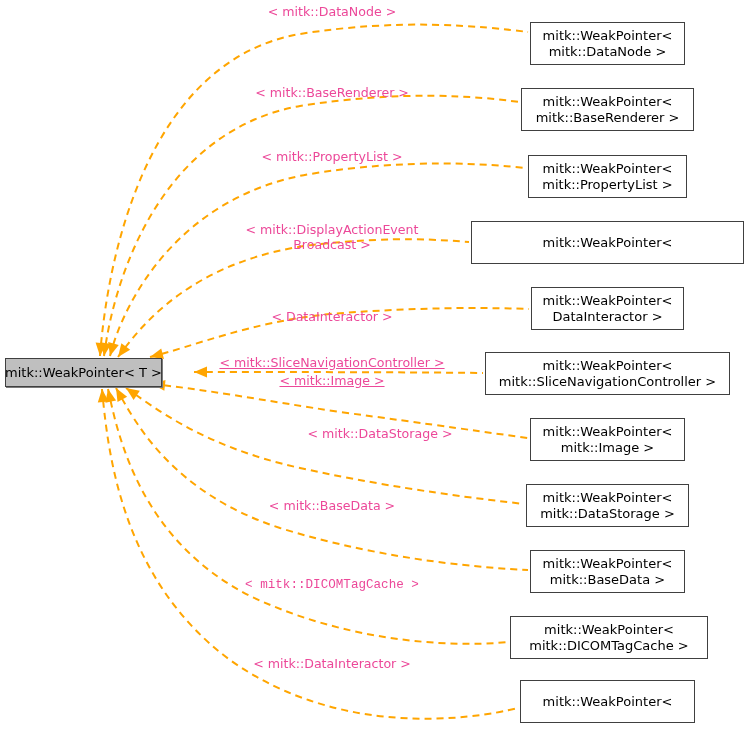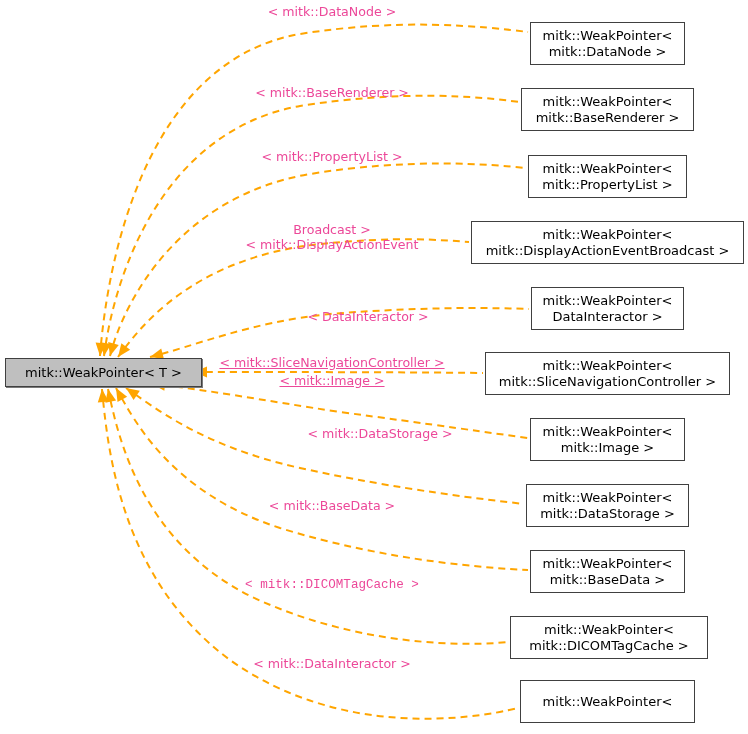--- a/index.html
+++ b/index.html
@@ -86,40 +86,40 @@
         <polygon points="0,0 -13,-5.5 -13,5.5" fill="#ffa500" transform="translate(116,388) rotate(-119.16902380544951)"></polygon>
         <polygon points="0,0 -13,-5.5 -13,5.5" fill="#ffa500" transform="translate(108,389) rotate(-102.12988096267381)"></polygon>
         <polygon points="0,0 -13,-5.5 -13,5.5" fill="#ffa500" transform="translate(102,389) rotate(-95.41812257008354)"></polygon>
       </g>
   </svg>
 
   <div id="nodes-layer">
       <div class="node" style="left: 530px; top: 22px; width: 155px; height: 43px;"><span class="node-line">mitk::WeakPointer&lt;</span><span class="node-line">mitk::DataNode &gt;</span></div>
       <div class="node" style="left: 521px; top: 88px; width: 173px; height: 43px;"><span class="node-line">mitk::WeakPointer&lt;</span><span class="node-line">mitk::BaseRenderer &gt;</span></div>
       <div class="node" style="left: 528px; top: 155px; width: 159px; height: 43px;"><span class="node-line">mitk::WeakPointer&lt;</span><span class="node-line">mitk::PropertyList &gt;</span></div>
-      <div class="node" style="left: 471px; top: 221px; width: 273px; height: 43px;"><span class="node-line">mitk::WeakPointer&lt;</span><span class="node-line">mitk::DisplayActionEventBroadcast &gt;</span></div>
+      <div class="node" style="left: 471px; top: 221px; width: 273px; height: 43px;"><span class="node-line">mitk::WeakPointer&lt;</span></div>
       <div class="node" style="left: 531px; top: 287px; width: 153px; height: 43px;"><span class="node-line">mitk::WeakPointer&lt;</span><span class="node-line">DataInteractor &gt;</span></div>
       <div class="node" style="left: 485px; top: 352px; width: 245px; height: 43px;"><span class="node-line">mitk::WeakPointer&lt;</span><span class="node-line">mitk::SliceNavigationController &gt;</span></div>
       <div class="node" style="left: 530px; top: 418px; width: 155px; height: 43px;"><span class="node-line">mitk::WeakPointer&lt;</span><span class="node-line">mitk::Image &gt;</span></div>
       <div class="node" style="left: 526px; top: 484px; width: 163px; height: 43px;"><span class="node-line">mitk::WeakPointer&lt;</span><span class="node-line">mitk::DataStorage &gt;</span></div>
       <div class="node" style="left: 530px; top: 550px; width: 155px; height: 43px;"><span class="node-line">mitk::WeakPointer&lt;</span><span class="node-line">mitk::BaseData &gt;</span></div>
       <div class="node" style="left: 510px; top: 616px; width: 198px; height: 43px;"><span class="node-line">mitk::WeakPointer&lt;</span><span class="node-line">mitk::DICOMTagCache &gt;</span></div>
       <div class="node" style="left: 520px; top: 680px; width: 175px; height: 43px;"><span class="node-line">mitk::WeakPointer&lt;</span></div>
     </div>
   <div id="labels-layer">
       <div class="edge-label" style="left: 332px; top: 4px;"><span class="node-line">&lt; mitk::DataNode &gt;</span></div>
       <div class="edge-label" style="left: 332px; top: 85px;"><span class="node-line">&lt; mitk::BaseRenderer &gt;</span></div>
       <div class="edge-label" style="left: 332px; top: 149px;"><span class="node-line">&lt; mitk::PropertyList &gt;</span></div>
-      <div class="edge-label" style="left: 332px; top: 222px;"><span class="node-line">Broadcast &gt;</span><span class="node-line">&lt; mitk::DisplayActionEvent</span></div>
-      <div class="edge-label" style="left: 332px; top: 309px; margin-left: 36px;"><span class="node-line">&lt; DataInteractor &gt;</span></div>
+      <div class="edge-label" style="left: 332px; top: 222px;"><span class="node-line">&lt; mitk::DisplayActionEvent</span><span class="node-line">Broadcast &gt;</span></div>
+      <div class="edge-label" style="left: 332px; top: 309px;"><span class="node-line">&lt; DataInteractor &gt;</span></div>
       <div class="edge-label" style="left: 332px; top: 355px; text-decoration: underline;"><span class="node-line">&lt; mitk::SliceNavigationController &gt;</span></div>
       <div class="edge-label" style="left: 332px; top: 373px; text-decoration: underline;"><span class="node-line">&lt; mitk::Image &gt;</span></div>
       <div class="edge-label" style="left: 332px; top: 426px; margin-left: 48px;"><span class="node-line">&lt; mitk::DataStorage &gt;</span></div>
       <div class="edge-label" style="left: 332px; top: 498px;"><span class="node-line">&lt; mitk::BaseData &gt;</span></div>
       <div class="edge-label" style="left: 332px; top: 578px; font-family: Liberation Mono, monospace;"><span class="node-line">&lt; mitk::DICOMTagCache &gt;</span></div>
       <div class="edge-label" style="left: 332px; top: 656px;"><span class="node-line">&lt; mitk::DataInteractor &gt;</span></div>
     </div>
 
-  <div class="node root" id="root-node" style="left: 5px; top: 358px; width: 197px; height: 29px;">
+  <div class="node root" id="root-node" style="left: 5px; top: 358px; width: 157px; height: 29px;">
     <span class="node-line">mitk::WeakPointer&lt; T &gt;</span>
   </div>
 
 </div>
 
 </body></html>

